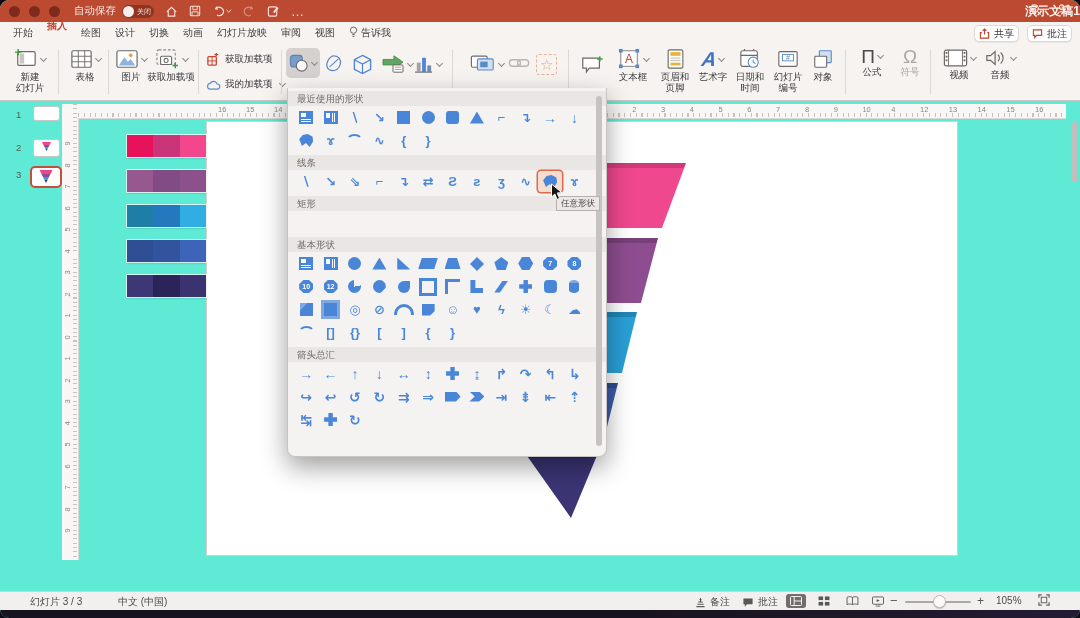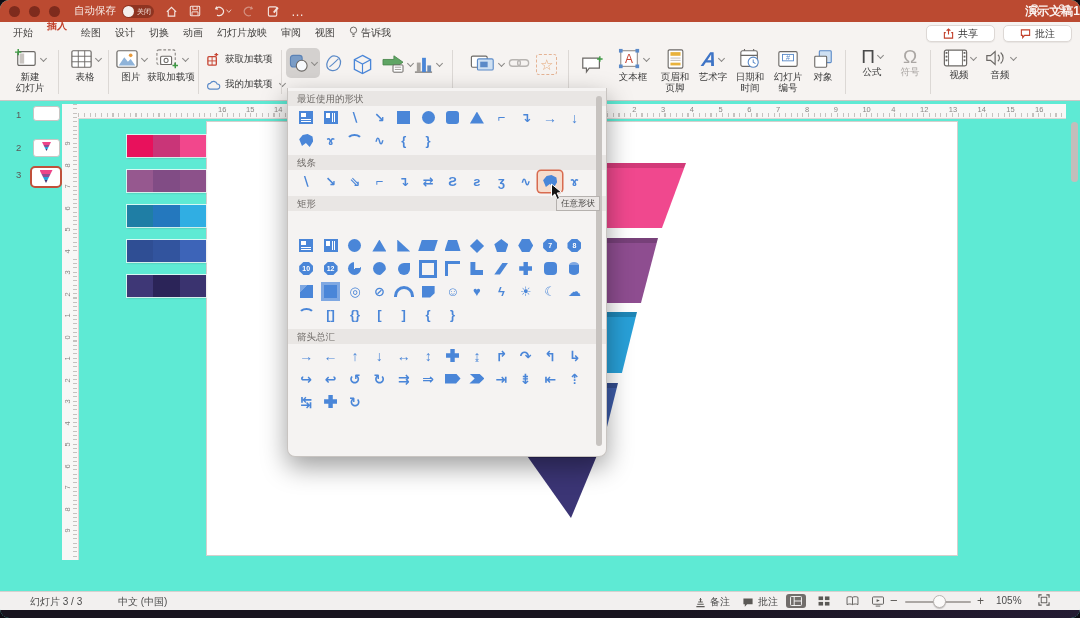--- a/index.html
+++ b/index.html
@@ -12,21 +12,21 @@
   .toggle .knob{position:absolute;left:1px;top:1px;width:11px;height:11px;border-radius:50%;background:#F4EFEC;}
   .toggle .tg-lab{position:absolute;right:3px;top:2px;font-size:7px;color:#F0D9D2;}
   .tb-ic{margin-left:11px;display:inline-flex;align-items:center;}
   .tb-title{position:absolute;left:0;right:0;text-align:right;color:#FBF4F2;font-size:12px;font-weight:600;pointer-events:none;}
   .tb-right{position:absolute;right:10px;top:0;height:22px;display:flex;align-items:center;gap:14px;}
   
   .tabrow{position:absolute;left:0;top:22px;width:1080px;height:23px;background:#F6F3F1;display:flex;align-items:center;}
   .tab{font-size:10px;color:#3E3C3A;margin-left:12px;padding:4px 1px 5px 1px;white-space:nowrap;}
   .tab.active{color:#C2402A;font-weight:700;border-bottom:2px solid #C2402A;padding-bottom:17px;}
   .tab-btns{position:absolute;right:8px;top:3px;display:flex;gap:8px;}
-  .pill-btn{display:flex;align-items:center;gap:4px;background:#FFFFFF;border:1px solid #DDD8D5;border-radius:5px;height:15px;padding:0 16px;font-size:10px;color:#3B3B3B;box-shadow:0 1px 1px rgba(0,0,0,.06);}
+  .pill-btn{display:flex;align-items:center;gap:4px;background:#FFFFFF;border:1px solid #DDD8D5;border-radius:5px;height:15px;padding:0 4px;font-size:10px;color:#3B3B3B;box-shadow:0 1px 1px rgba(0,0,0,.06);}
   
   .ribbon{position:absolute;left:0;top:45px;width:1080px;height:55px;background:#F6F3F1;border-bottom:1px solid #CBC7C5;}
   .rdiv{position:absolute;top:5px;width:1px;height:44px;background:#DCD8D5;}
   .rbtn{position:absolute;display:flex;flex-direction:column;align-items:center;}
   .rlab{font-size:9.5px;color:#3B3B3B;line-height:10.5px;text-align:center;margin-top:2px;white-space:nowrap;}
   .rlab.dim{color:#A8A4A1;}
   .chev{display:inline-block;width:4px;height:4px;border-right:1.2px solid #8A8886;border-bottom:1.2px solid #8A8886;transform:rotate(45deg);margin-left:3px;margin-bottom:2px;}
   .icon-only{position:absolute;top:9px;display:flex;align-items:center;}
   .shapes-pressed{position:absolute;left:286px;top:3px;width:34px;height:30px;background:#D4D1CF;border-radius:5px;display:flex;align-items:center;justify-content:center;}
   .addin-row{position:absolute;display:flex;align-items:center;gap:4px;font-size:9.5px;color:#3B3B3B;white-space:nowrap;}
@@ -641,20 +641,21 @@
           <span class="m-cell">
             <span class="shp c-round1"></span>
           </span>
           <span class="m-cell">
             <span class="shp c-round2s"></span>
           </span>
           <span class="m-cell">
             <span class="shp c-round2d"></span>
           </span>
         </div>
+        <div class="m-head">基本形状</div>
         <div class="m-row">
           <span class="m-cell">
             <span class="shp g-tbox"></span>
           </span>
           <span class="m-cell">
             <span class="shp g-vtbox"></span>
           </span>
           <span class="m-cell">
             <span class="shp c-circ"></span>
           </span>

